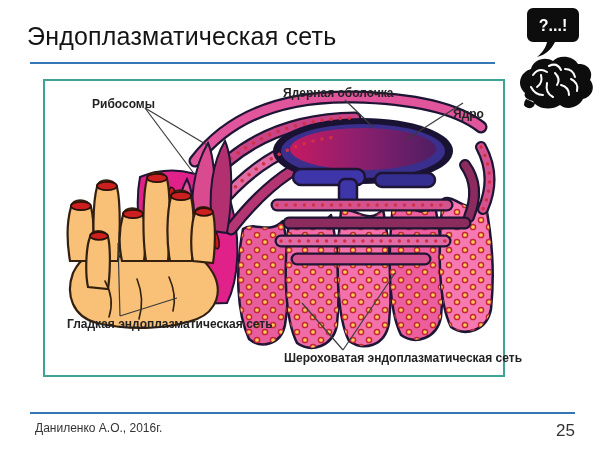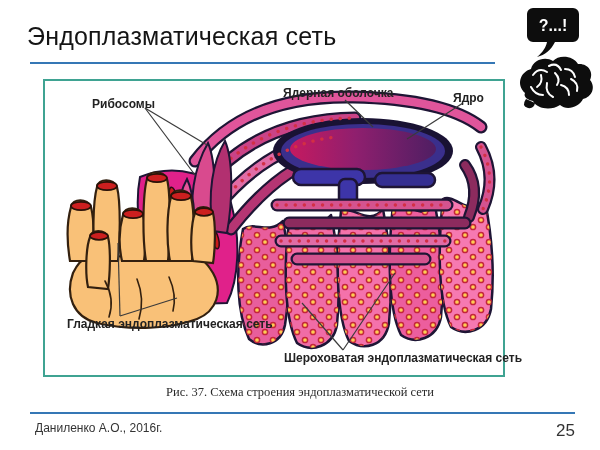--- a/index.html
+++ b/index.html
@@ -8,21 +8,21 @@
   .title{position:absolute;left:27px;top:22px;font-size:25px;color:#141414;letter-spacing:.2px;}
   .title-rule{position:absolute;left:30px;top:62px;width:465px;height:2px;background:#3577b5;}
   .bubble-wrap{position:absolute;left:521px;top:5px;width:62px;height:54px;}
   .brain-wrap{position:absolute;left:511px;top:53px;width:86px;height:64px;}
   .figure-box{position:absolute;left:43px;top:79px;width:458px;height:294px;
               border:2px solid #3fa392;background:#fff;}
   .er-art{position:absolute;left:0;top:0;}
   .lbl{position:absolute;font-size:12px;font-weight:700;color:#222;white-space:nowrap;}
   .lbl-ribosomes{left:47px;top:16px;}
   .lbl-nucenv{left:238px;top:5px;}
-  .lbl-nucleus{left:408px;top:10px;}
+  .lbl-nucleus{left:408px;top:26px;}
   .lbl-smooth{left:22px;top:236px;}
   .lbl-rough{left:239px;top:270px;text-align:right;}
   .caption{position:absolute;left:0;top:385px;width:600px;text-align:center;
            font-family:"Liberation Serif",serif;font-size:12.5px;color:#2a2a2a;}
   .footer-rule{position:absolute;left:30px;top:412px;width:545px;height:2px;background:#3577b5;}
   .footer-author{position:absolute;left:35px;top:421px;font-size:12px;color:#333;}
   .footer-page{position:absolute;right:25px;top:421px;font-size:17px;color:#333;}
 </style>
 </head>
 <body>
@@ -201,19 +201,18 @@
       </g>
     </svg>
 
     <div class="lbl lbl-ribosomes">Рибосомы</div>
     <div class="lbl lbl-nucenv">Ядерная оболочка</div>
     <div class="lbl lbl-nucleus">Ядро</div>
     <div class="lbl lbl-smooth">Гладкая эндоплазматическая сеть</div>
     <div class="lbl lbl-rough">Шероховатая эндоплазматическая сеть</div>
   </div>
 
-  <div class="caption">Рис. 37. Схема строения эндоплазматической сети</div>
 
   <div class="footer-rule"></div>
   <div class="footer-author">Даниленко А.О., 2016г.</div>
   <div class="footer-page">25</div>
 
 </div>
 
 </body></html>

